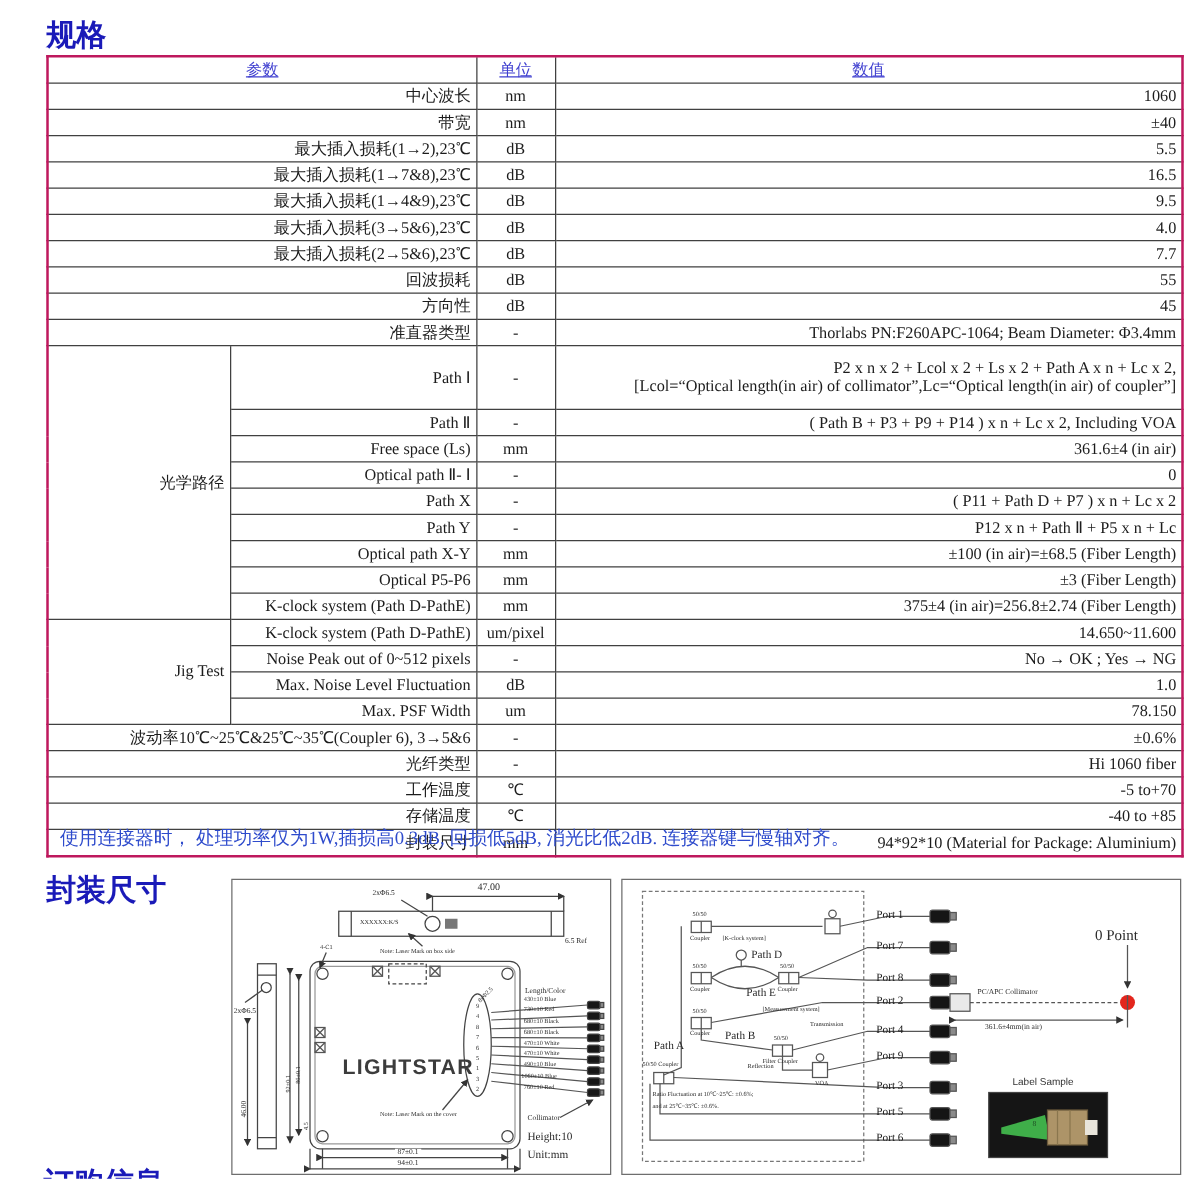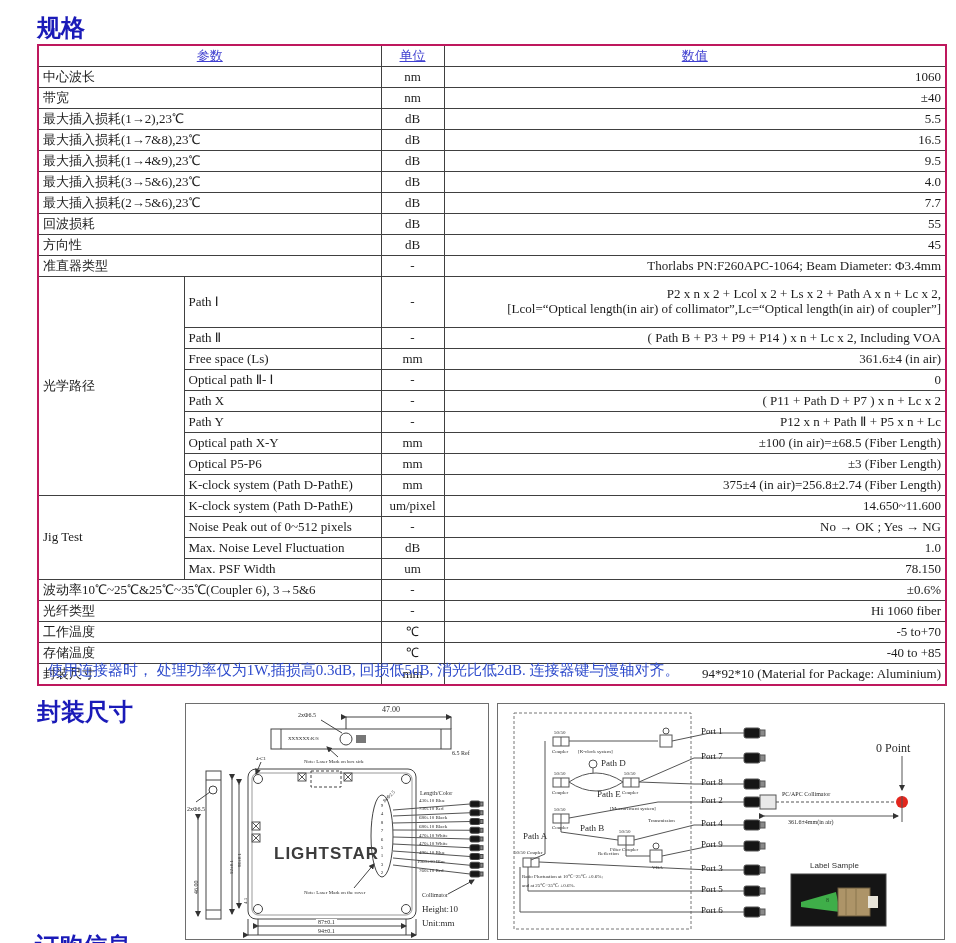--- a/index.html
+++ b/index.html
@@ -7,24 +7,24 @@
         font-family:"Liberation Serif",serif;color:#1c1c1c}
   .h1{position:absolute;font-family:"Liberation Sans",sans-serif;font-weight:bold;
       font-size:24px;color:#1a1ab8;white-space:nowrap}
   .note{position:absolute;left:48px;top:661px;font-size:15px;color:#2e4bcc;white-space:nowrap}
   
   .spec-table{position:absolute;left:37px;top:44px;width:908px;border-collapse:collapse;
               table-layout:fixed;border:2px solid #be185d}
   .spec-table td{border:1px solid #404040;font-size:13px;height:20px;line-height:1.12;
                  padding:0 4px;overflow:hidden}
   .hd{color:#3f3fd0;text-decoration:underline;text-align:center;font-size:14.5px;height:22px}
-  .p,.p2{text-align:left}
+  .p,.p2{text-align:right}
   .u{text-align:center;font-size:12.5px}
   .v{text-align:right}
-  .g{text-align:left;vertical-align:middle;padding-left:6px}
+  .g{text-align:right;vertical-align:middle;padding-left:6px}
   .vs{font-size:11.5px;line-height:1.3}
   .pre{white-space:pre-line}
   
   .draw{position:absolute;background:#fff;border:1px solid #6e6e6e}
   #drawL{left:185px;top:703px;width:302px;height:235px}
   #drawR{left:497px;top:703px;width:446px;height:235px}
   .ov{position:absolute;left:0;top:0}
   .dl{position:absolute;font-size:5px;color:#2b2b2b;line-height:1;white-space:nowrap;
       font-family:"Liberation Serif",serif}
   .f6{font-size:6px}.f8{font-size:8px}.f9{font-size:9px}.f11{font-size:12px}

